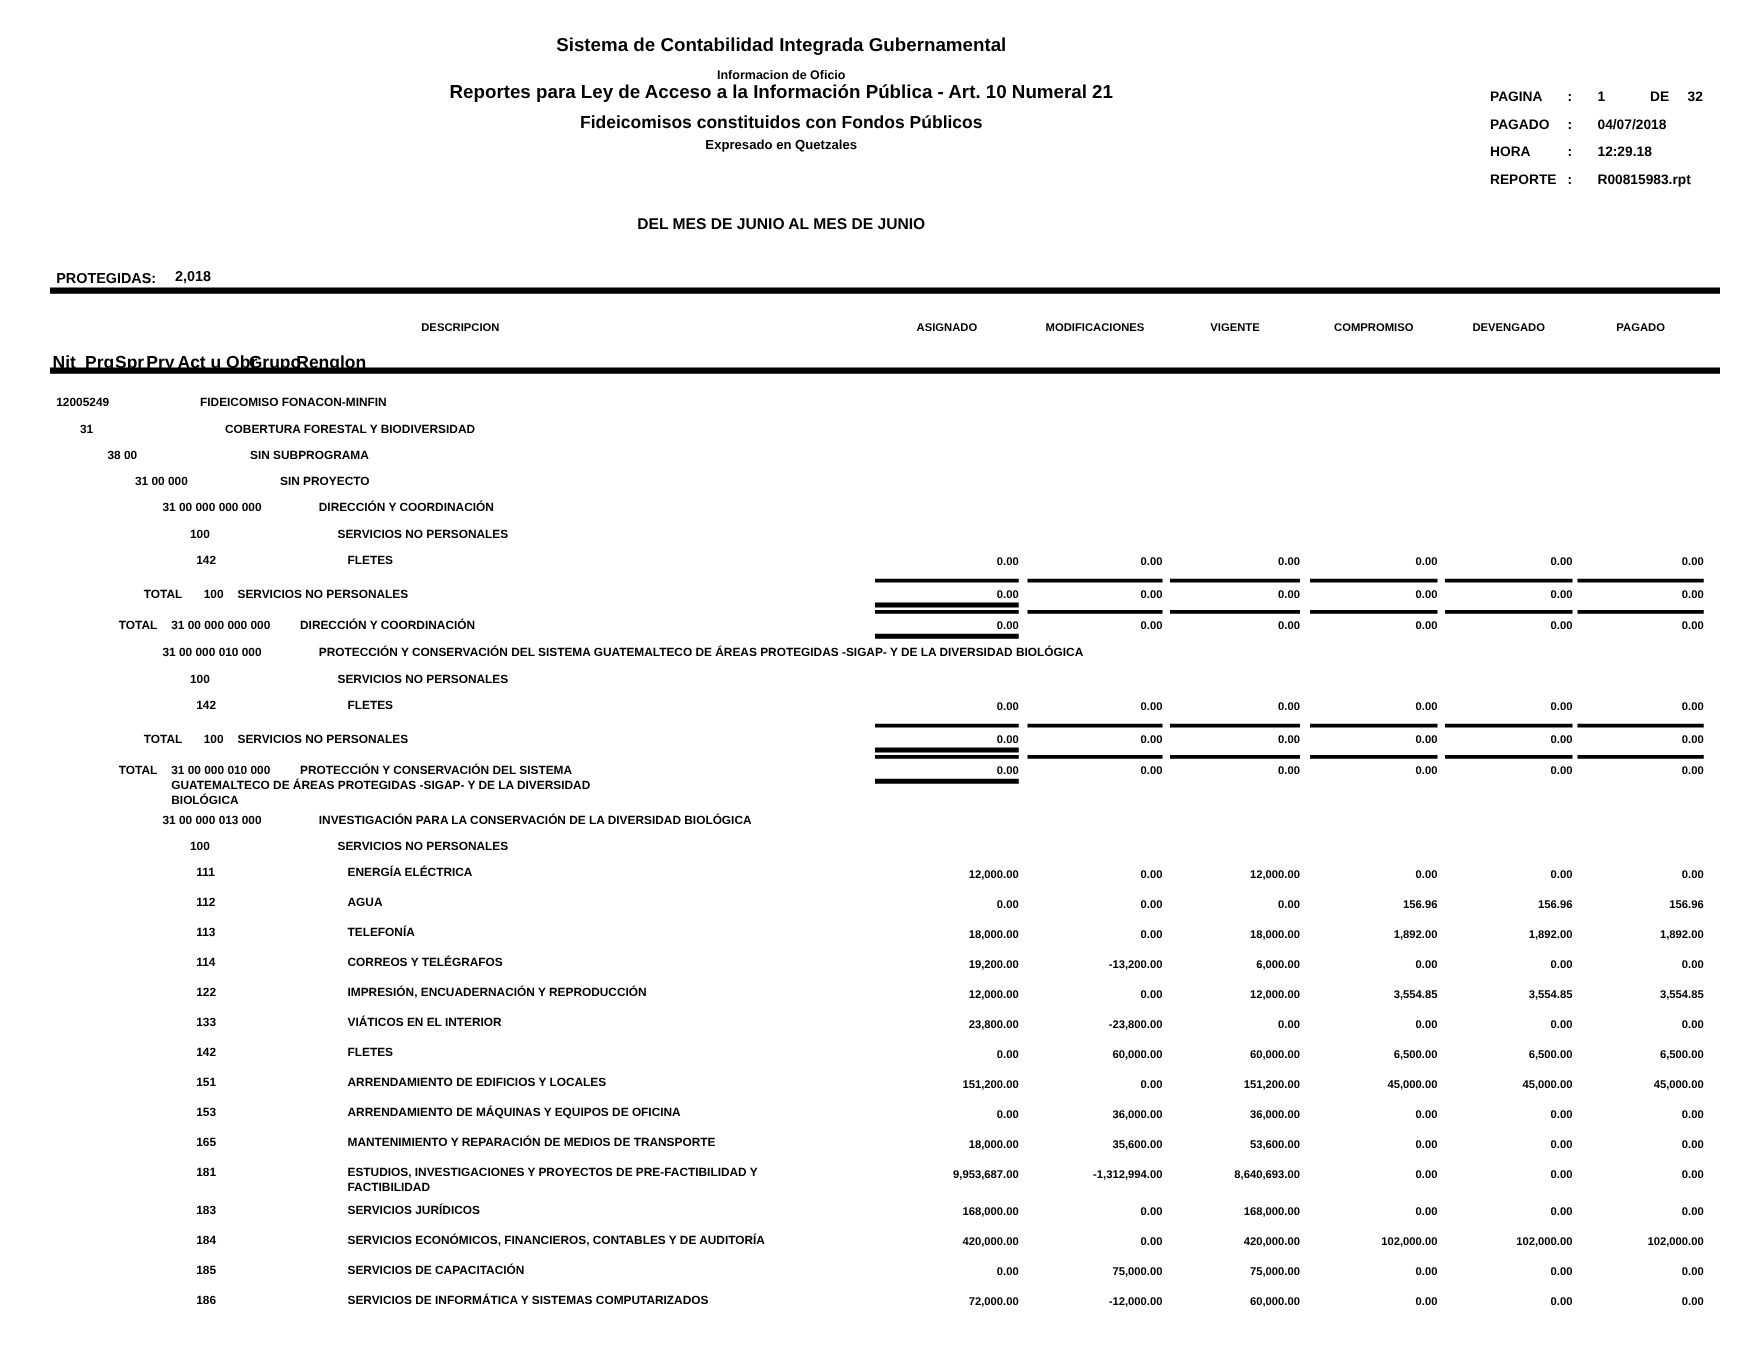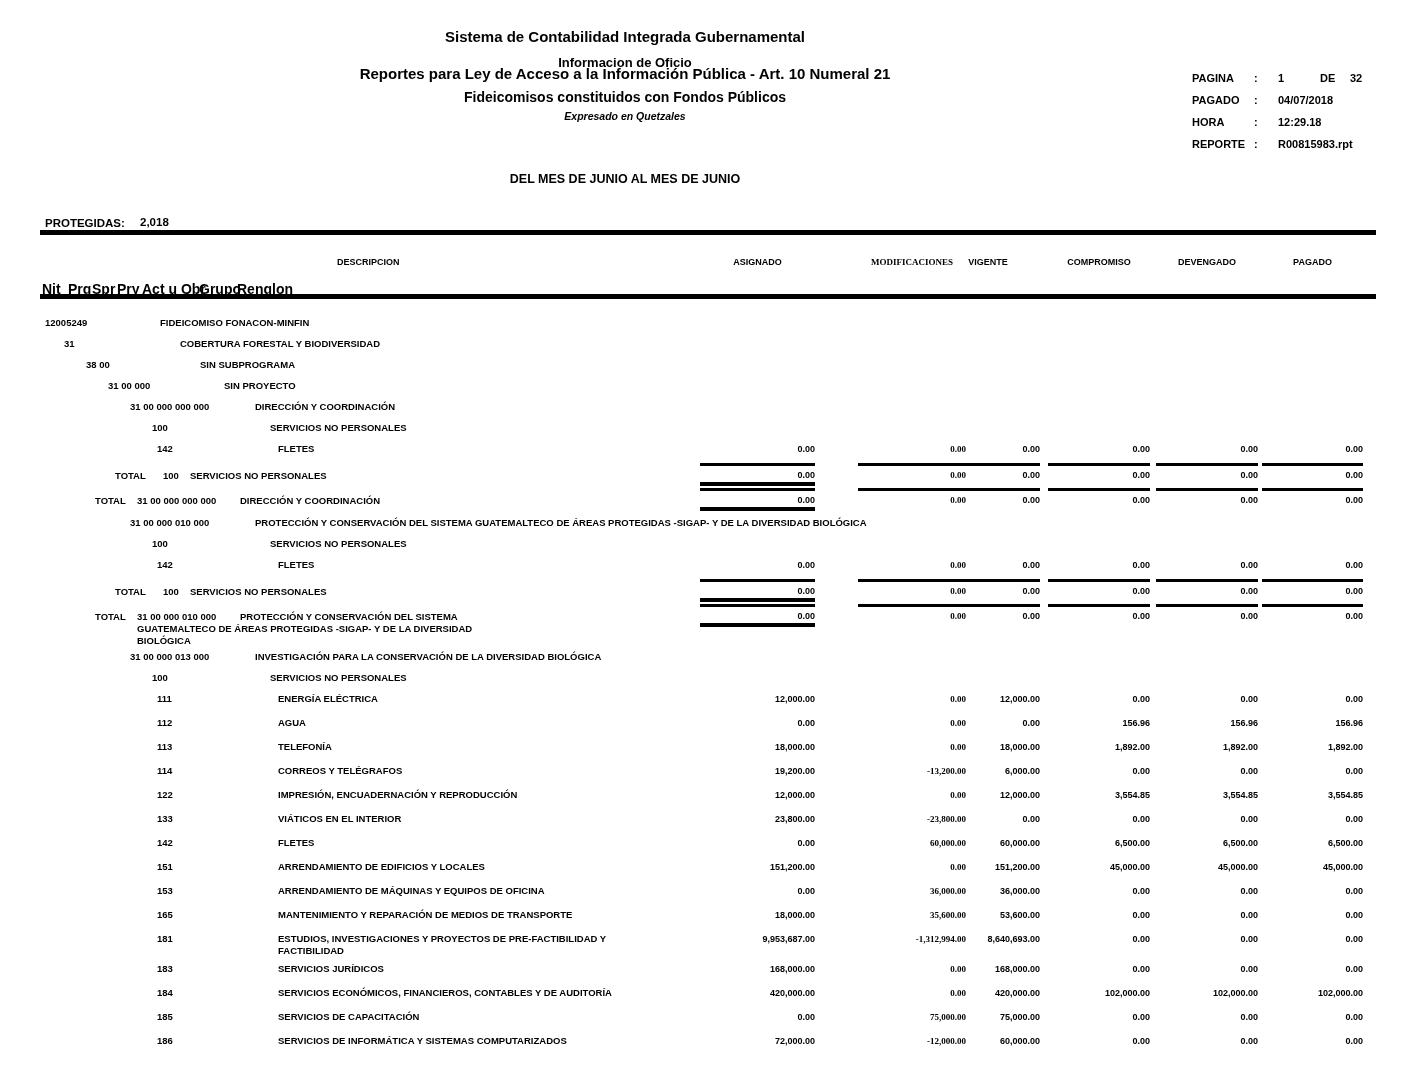--- a/index.html
+++ b/index.html
@@ -2,24 +2,24 @@
 <html><head>
 <meta charset="utf-8">
 <style>
   html,body{margin:0;padding:0;background:#e8e8e8;}
   .page{position:relative;width:1408px;height:1088px;background:#ffffff;
         font-family:"Liberation Sans",sans-serif;font-weight:700;color:#000;overflow:hidden;}
 
   
   .hdr-line{position:absolute;left:240px;width:770px;text-align:center;white-space:nowrap;}
   .t1{top:28px;font-size:15px;}
-  .tsm{top:55px;font-size:13px;}
+  .tsm{top:55px;font-size:10px;}
   .t2{top:65px;font-size:15px;}
   .t3{top:89px;font-size:14px;}
-  .t4{top:110px;font-size:10.5px;font-style:italic;}
+  .t4{top:110px;font-size:10.5px;}
   .period{position:absolute;left:240px;width:770px;text-align:center;top:172px;font-size:12.5px;}
 
   
   .meta{position:absolute;left:1192px;top:72px;font-size:11px;}
   .mrow{position:relative;height:22px;width:216px;}
   .ml{position:absolute;left:0;}
   .mc{position:absolute;left:62px;}
   .mv{position:absolute;left:86px;white-space:nowrap;}
   .mde{position:absolute;left:128px;}
   .mtot{position:absolute;left:158px;}
@@ -32,21 +32,21 @@
   .bar2{top:294px;}
 
   .deschdr{position:absolute;left:337px;top:257px;font-size:9px;}
   .colh{position:absolute;top:257px;font-size:9px;text-align:center;white-space:nowrap;}
   .chdr{position:absolute;top:281px;font-size:14px;white-space:nowrap;}
   .ch0{left:42px;}.ch1{left:68px;}.ch2{left:92px;}.ch3{left:117px;}
   .ch4{left:142px;}.ch5{left:199px;}.ch6{left:237px;}
 
   
   .c0{left:700px;width:115px;}
-  .c1{left:858px;width:108px;font-family:Liberation Serif, serif;}
+  .c1{left:822px;width:108px;}
   .c2{left:936px;width:104px;}
   .c3{left:1048px;width:102px;}
   .c4{left:1156px;width:102px;}
   .c5{left:1262px;width:101px;}
 
   
   .tbody{position:absolute;left:0;top:312px;width:1408px;}
   .trow{position:relative;}
   .trow.hier{height:21px;}
   .trow.detail{height:24px;}

